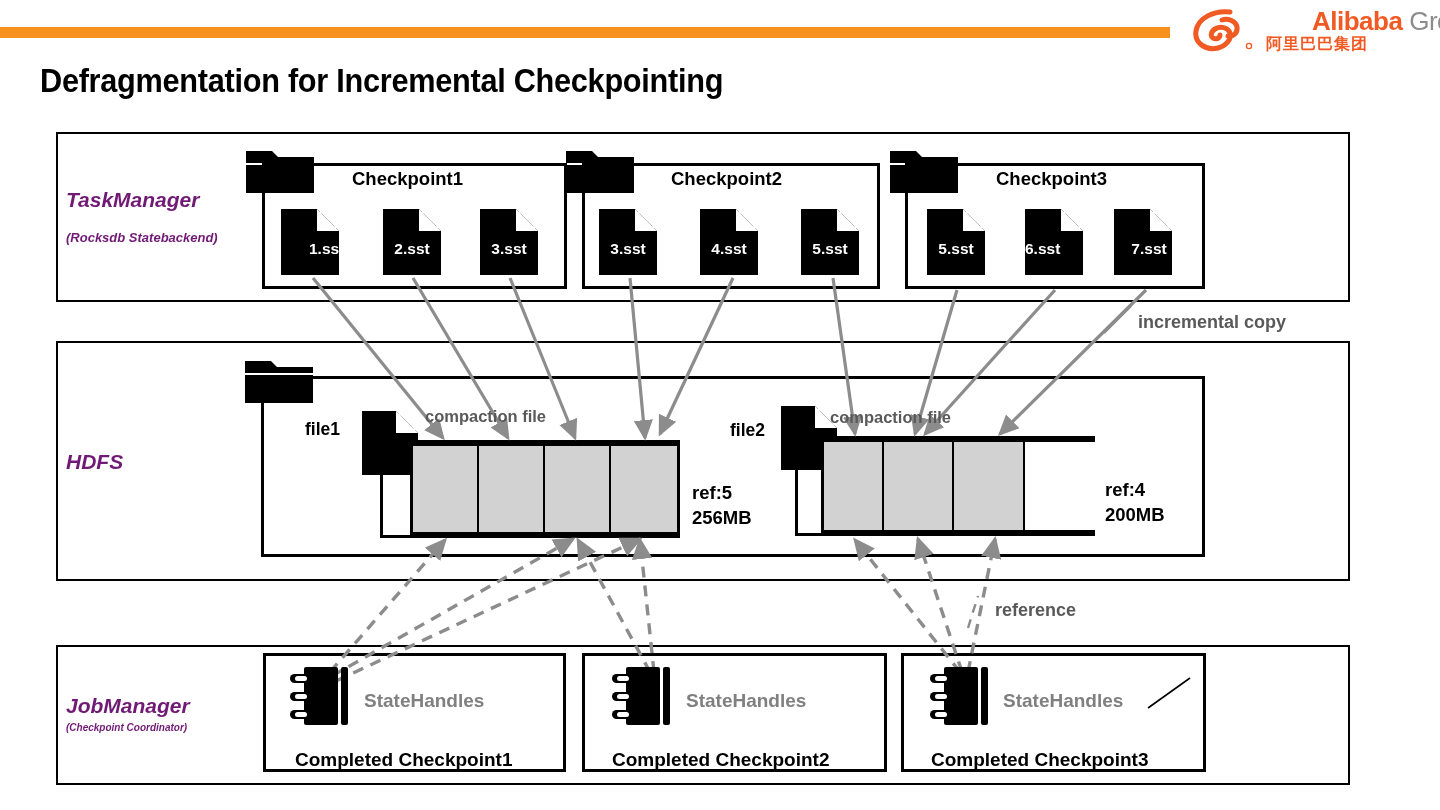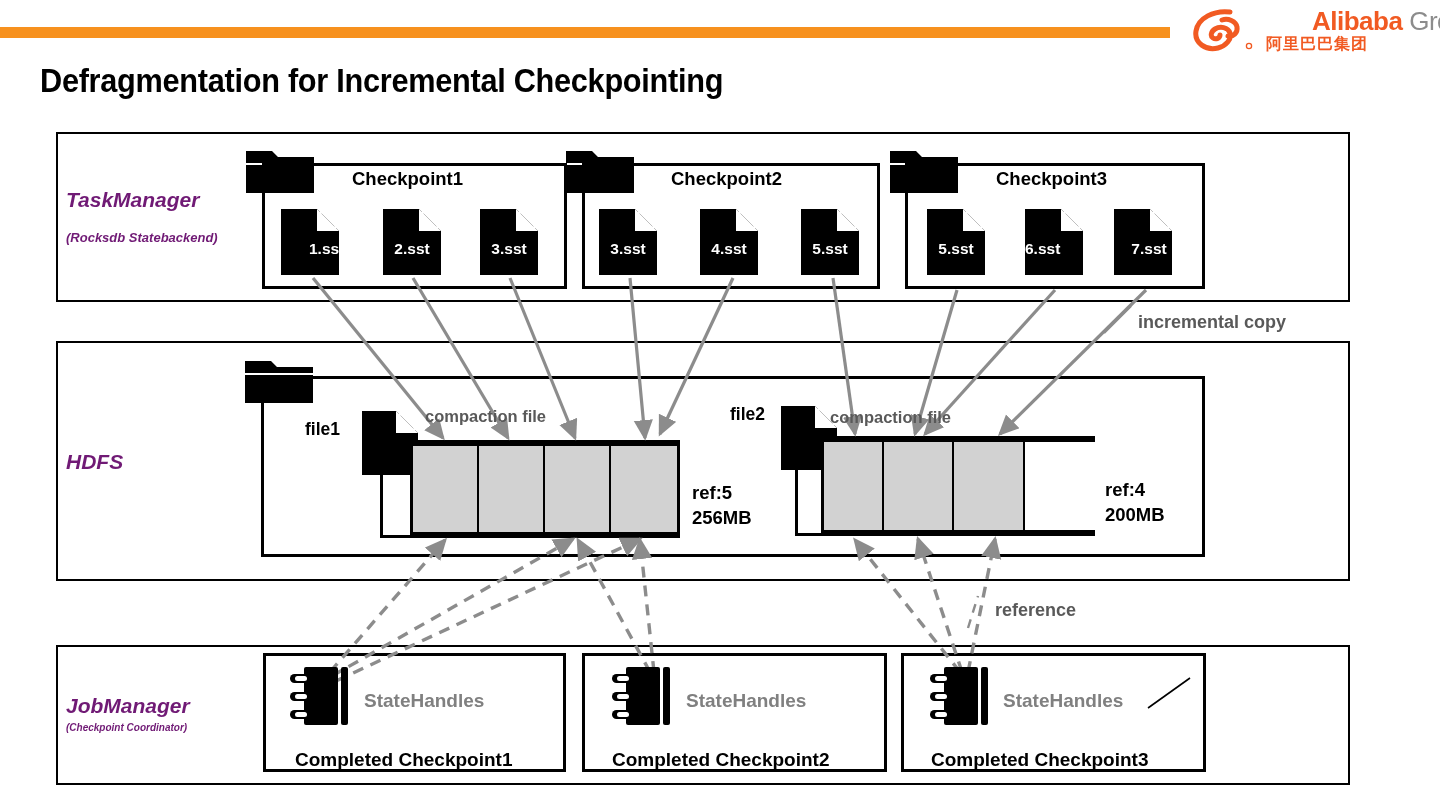--- a/index.html
+++ b/index.html
@@ -337,21 +337,21 @@
     <div class="seg filled" style="width:25%"></div>
     <div class="seg filled" style="width:25%"></div>
     <div class="seg filled" style="width:25%"></div>
   </div>
   <div class="compaction-lab" style="left:425px; top:407px; z-index:30;">compaction file</div>
   <div class="ref-text" style="left:692px; top:481px;">
     <span>ref:5</span><br>
     <span>256MB</span>
   </div>
 
-  <div class="file-name-lab" style="left:730px; top:404px;text-align:center;">file2</div>
+  <div class="file-name-lab" style="left:730px; top:420px;text-align:center;">file2</div>
   <svg class="file-icon" style="left:781px; top:406px; width:56px; height:64px; z-index:6;" viewBox="0 0 56 64">
     <path d="M0 0 h34 l22 22 v42 H0 Z" fill="#000"></path>
     <path d="M34 0 l22 22 h-22 Z" fill="#fff"></path>
     <path d="M37 3 v16 h16" fill="none" stroke="#fff" stroke-width="3"></path>
   </svg>
   <div style="position:absolute; left:795px; top:436px; width:300px; height:100px; border:3px solid #000; background:#fff;"></div>
   <div class="seg-strip" style="left:821px; top:439px; width:274px; height:94px; border-right:none; z-index:7;">
     <div class="seg filled" style="width:22%"></div>
     <div class="seg filled" style="width:26%"></div>
     <div class="seg filled" style="width:26%"></div>

